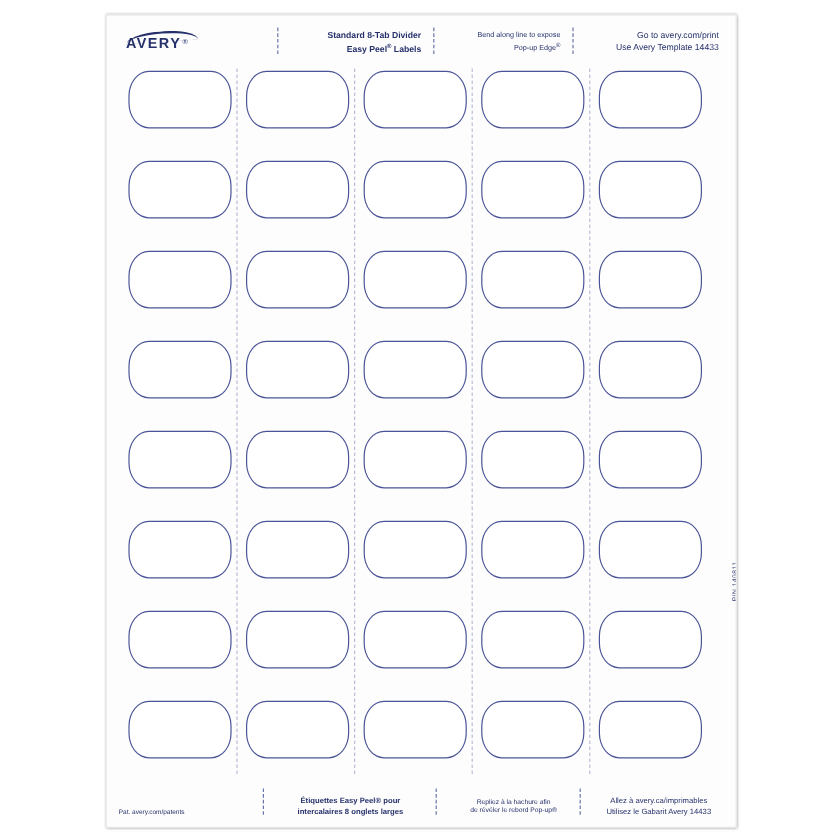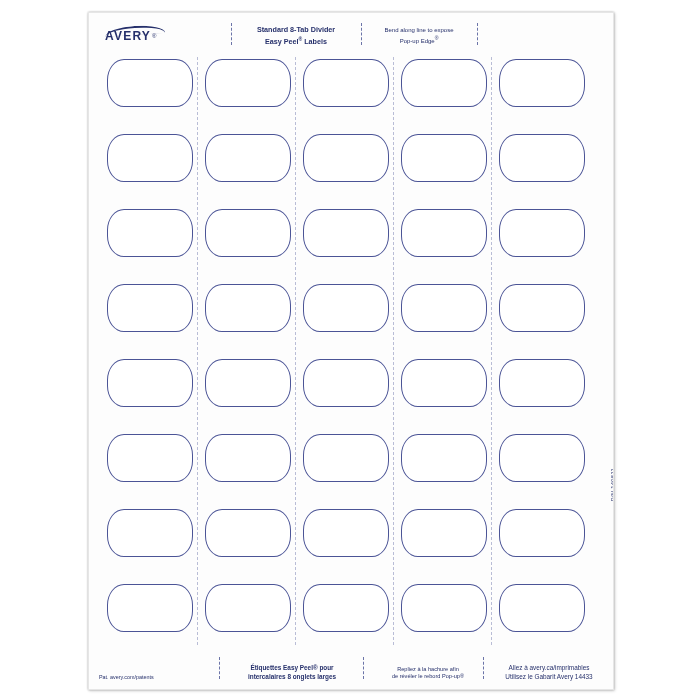--- a/index.html
+++ b/index.html
@@ -78,21 +78,21 @@
     border-right: 0;
     border-bottom: 0;
     transform: rotate(-4deg);
   }
 
   .hdr {
     position: absolute;
     color: #26306b;
     font-size: 7.2px;
     line-height: 9.5px;
-    text-align: center;
+    text-align: right;
     font-family: "Liberation Sans", sans-serif;
   }
   .hdr.b { font-weight: bold; }
 
   .hdr-center1 { left: 152px; top: 12px; width: 110px; }
   .hdr-center2 { left: 282px; top: 13px; width: 96px; font-size: 6px; line-height: 8px;}
   .hdr-right   { left: 398px; top: 12px; width: 112px; }
 
   .sup { font-size: 5px; vertical-align: super; }
 
@@ -191,20 +191,24 @@
         </div>
       </div>
 
       <div class="hdr hdr-center2">
         <div>Bend along line to expose</div>
         <div>
           <span>Pop-up Edge</span><span class="sup">®</span>
         </div>
       </div>
 
+      <div class="hdr hdr-right">
+        <div class="b">Go to avery.com/print</div>
+        <div>Use Avery Template 14433</div>
+      </div>
     </div>
 
     <div class="perf" style="left:108px;"></div>
     <div class="perf" style="left:206px;"></div>
     <div class="perf" style="left:304px;"></div>
     <div class="perf" style="left:402px;"></div>
 
     <div class="grid">
 
       <div class="label" style="left:0px;   top:0px;"></div>

